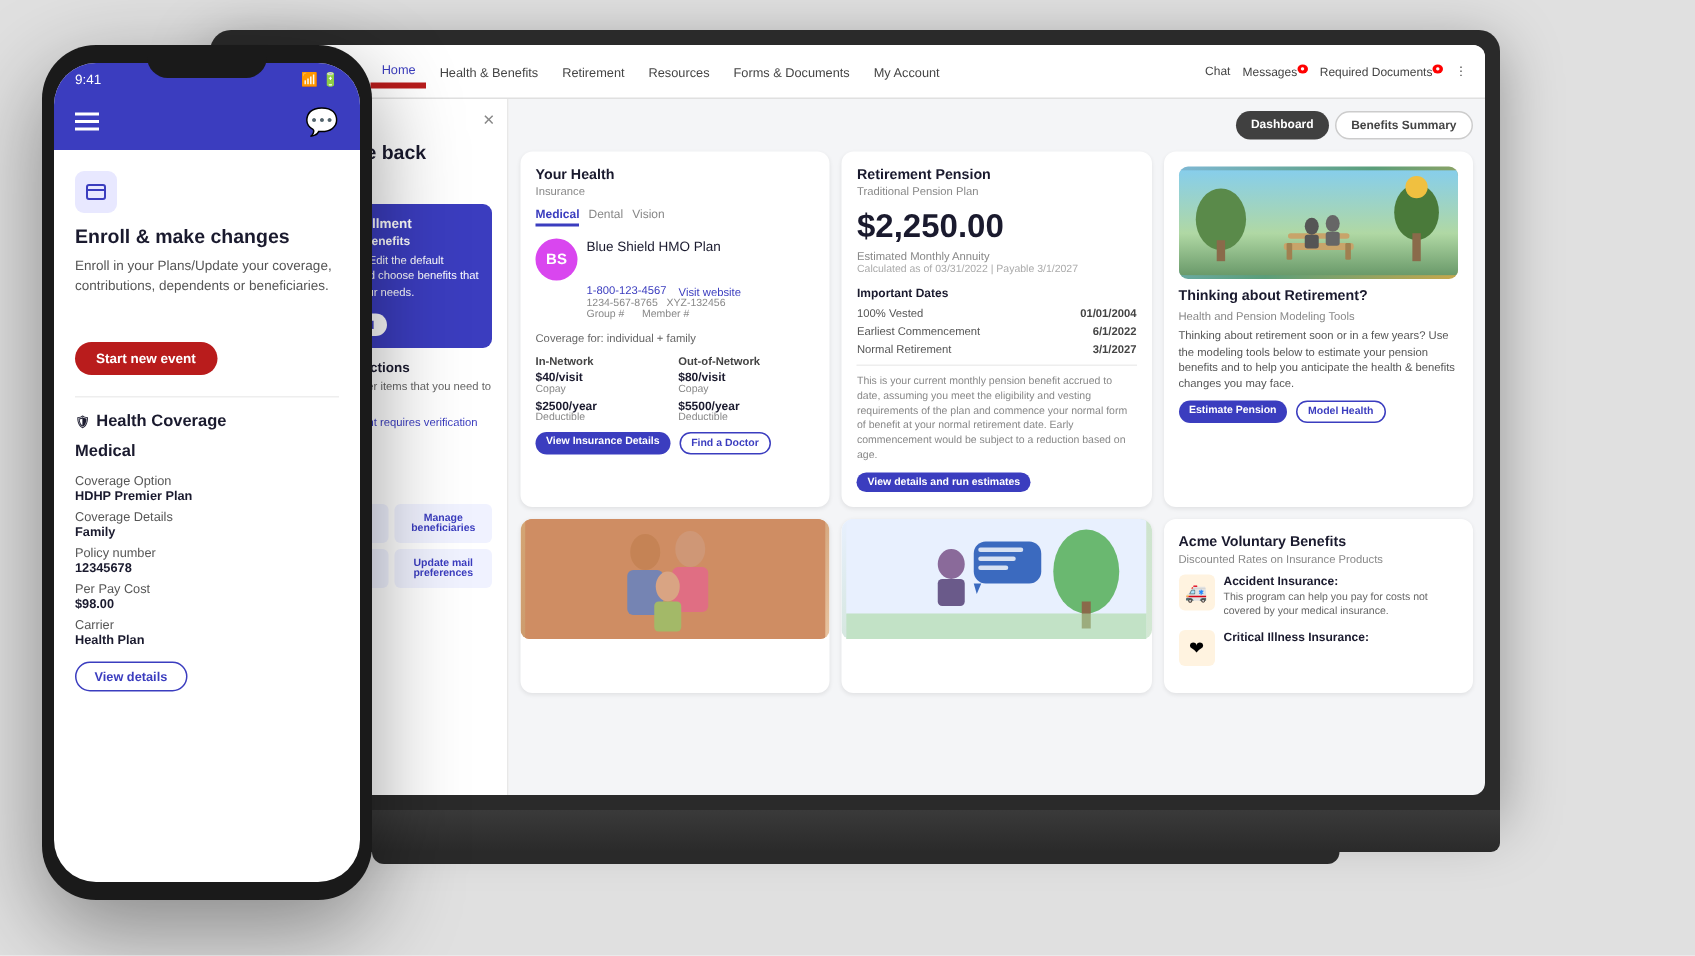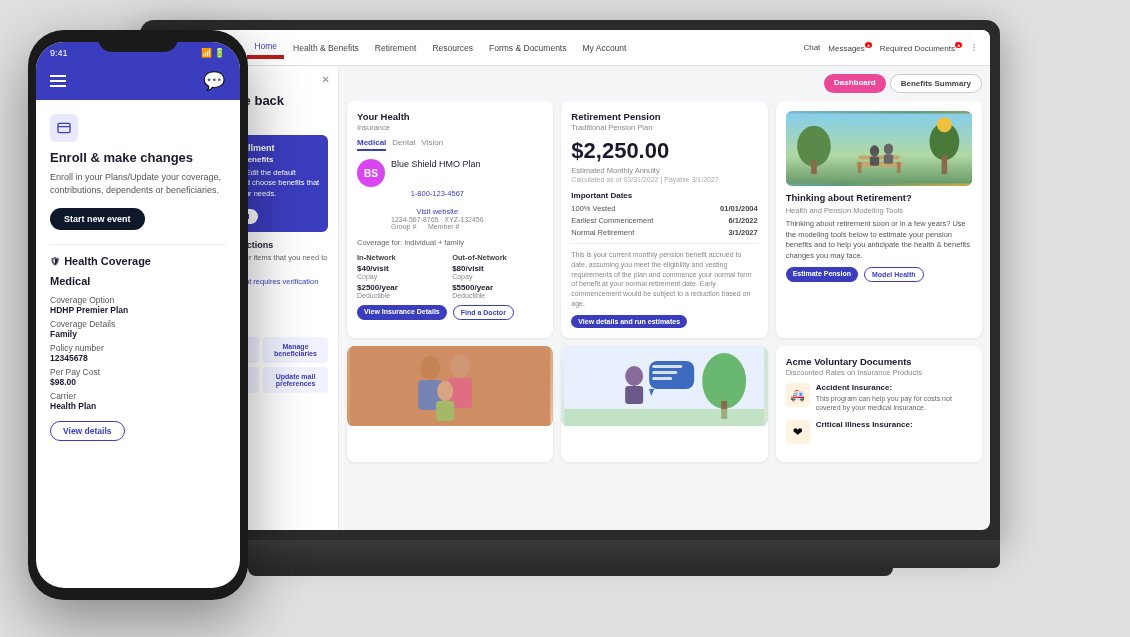--- a/index.html
+++ b/index.html
@@ -92,28 +92,29 @@
     .phone-card-icon svg { width: 16px; height: 16px; }
     .phone-title {
       font-size: 13px; font-weight: 700; color: #1a1a2e;
       margin-bottom: 6px;
     }
     .phone-desc {
       font-size: 9px; color: #555; line-height: 1.4;
       margin-bottom: 12px;
     }
     .phone-btn {
-      background: #0f172a;
+      background: #b91c1c;
       color: #fff;
       border-radius: 20px;
       padding: 6px 14px;
       font-size: 9px;
       font-weight: 600;
       display: inline-block;
       margin-bottom: 14px;
+      margin-top: 20px;
     }
     .phone-divider { height: 1px; background: #eee; margin-bottom: 10px; }
     .phone-section-title {
       font-size: 11px; font-weight: 700; color: #1a1a2e;
       margin-bottom: 8px;
       display: flex; align-items: center; gap: 4px;
     }
     .phone-detail-row {
       display: flex; justify-content: space-between;
       font-size: 8.5px; color: #555;
@@ -332,21 +333,21 @@
       margin-bottom: 8px;
     }
     .dash-btn {
       padding: 4px 10px;
       border-radius: 14px;
       font-size: 8px;
       font-weight: 600;
       cursor: pointer;
     }
     .dash-btn.active {
-      background: #ec4899;
+      background: #404040;
       color: #fff;
     }
     .dash-btn.inactive {
       background: #fff;
       color: #444;
       border: 1px solid #ccc;
     }
 
     .dashboard-grid {
       display: grid;
@@ -586,21 +587,21 @@
                   <div class="card-subtitle">Insurance</div>
                   <div class="health-tabs">
                     <div class="health-tab active">Medical</div>
                     <div class="health-tab">Dental</div>
                     <div class="health-tab">Vision</div>
                   </div>
                   <div class="insurance-provider">
                     <div class="ins-logo">BS</div>
                     <div>
                       <div class="ins-name">Blue Shield HMO Plan</div>
-                      <div style="display:flex;gap:8px;align-items:center;flex-direction:column;">
+                      <div style="display:flex;gap:8px;align-items:center;">
                         <div class="ins-phone">1-800-123-4567</div>
                         <div class="ins-visit-link">Visit website</div>
                       </div>
                       <div class="ins-group">
                         <span>1234-567-8765</span> &nbsp;
                         <span>XYZ-132456</span>
                       </div>
                       <div class="ins-group">
                         <span>Group #</span> &nbsp;&nbsp;&nbsp;&nbsp;
                         <span>Member #</span>
@@ -729,21 +730,21 @@
                       <rect x="88" y="25" width="25" height="3" rx="1.5" fill="#fff" opacity="0.8"></rect>
                       <rect x="88" y="31" width="20" height="3" rx="1.5" fill="#fff" opacity="0.8"></rect>
                       <polygon points="85,43 90,43 87,50" fill="#3b6abf"></polygon>
 
                       <rect x="0" y="63" width="200" height="17" fill="#a8d8a0" opacity="0.6"></rect>
                     </svg>
                   </div>
                 </div>
 
                 <div class="card">
-                  <div class="card-title">Acme Voluntary Documents</div>
+                  <div class="card-title">Acme Voluntary Benefits</div>
                   <div class="card-subtitle">Discounted Rates on Insurance Products</div>
                   <div class="acme-section">
                     <div class="acme-item">
                       <div class="acme-icon">🚑</div>
                       <div>
                         <div class="acme-item-title">Accident Insurance:</div>
                         <div class="acme-item-desc">This program can help you pay for costs not covered by your medical insurance.</div>
                       </div>
                     </div>
                     <div class="acme-item">

